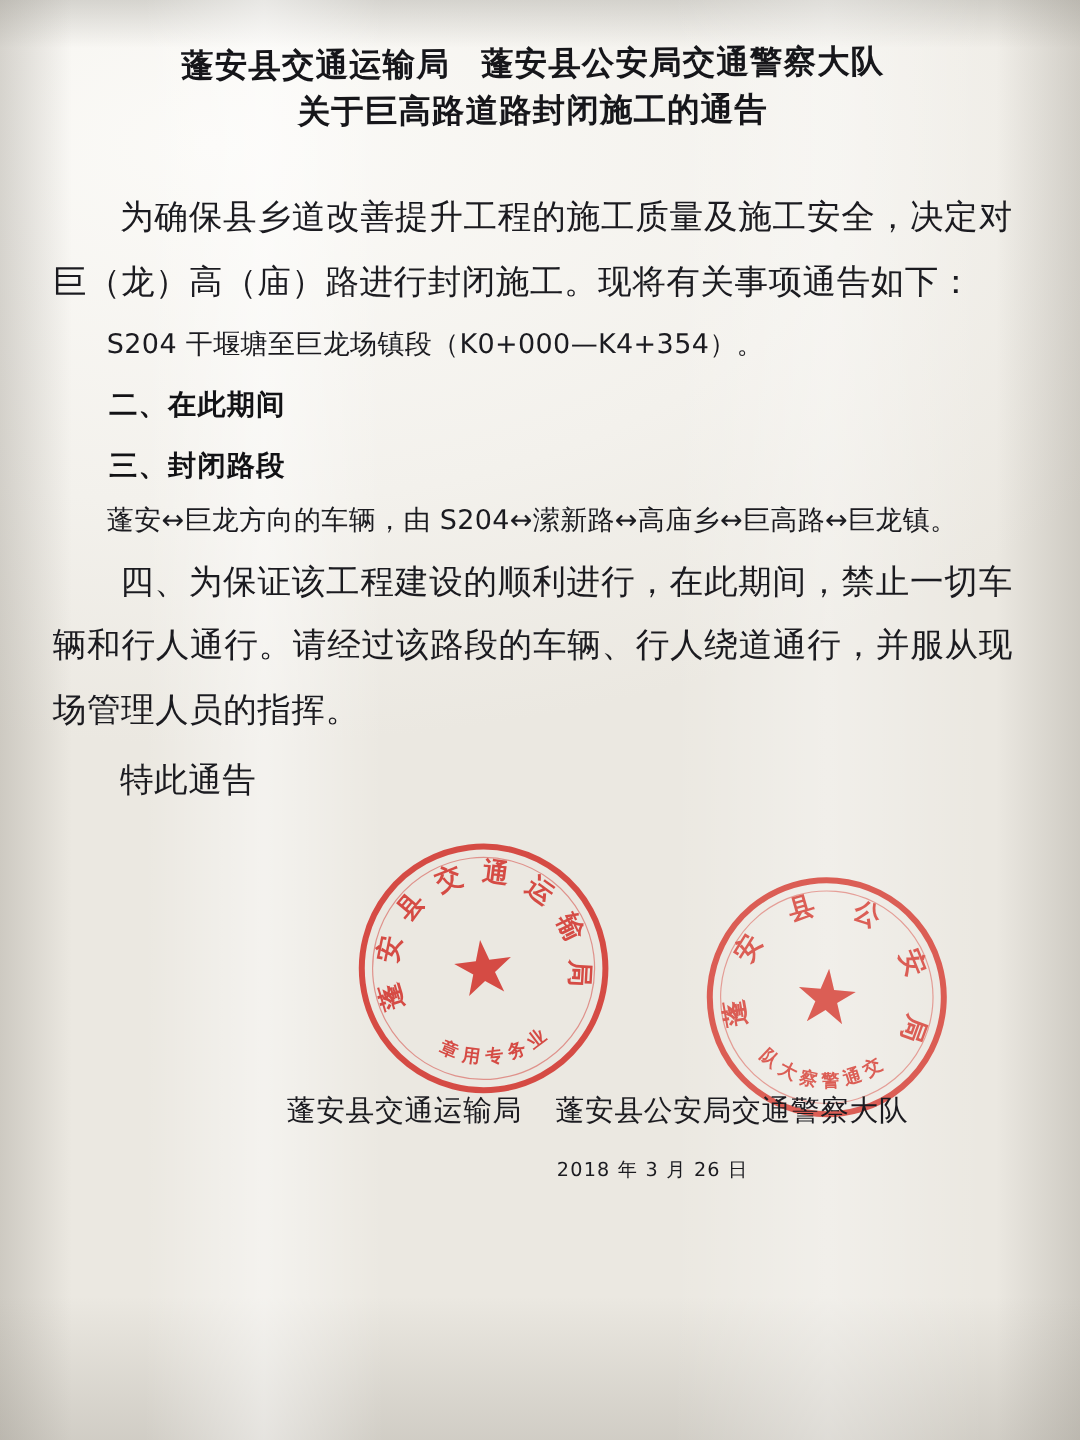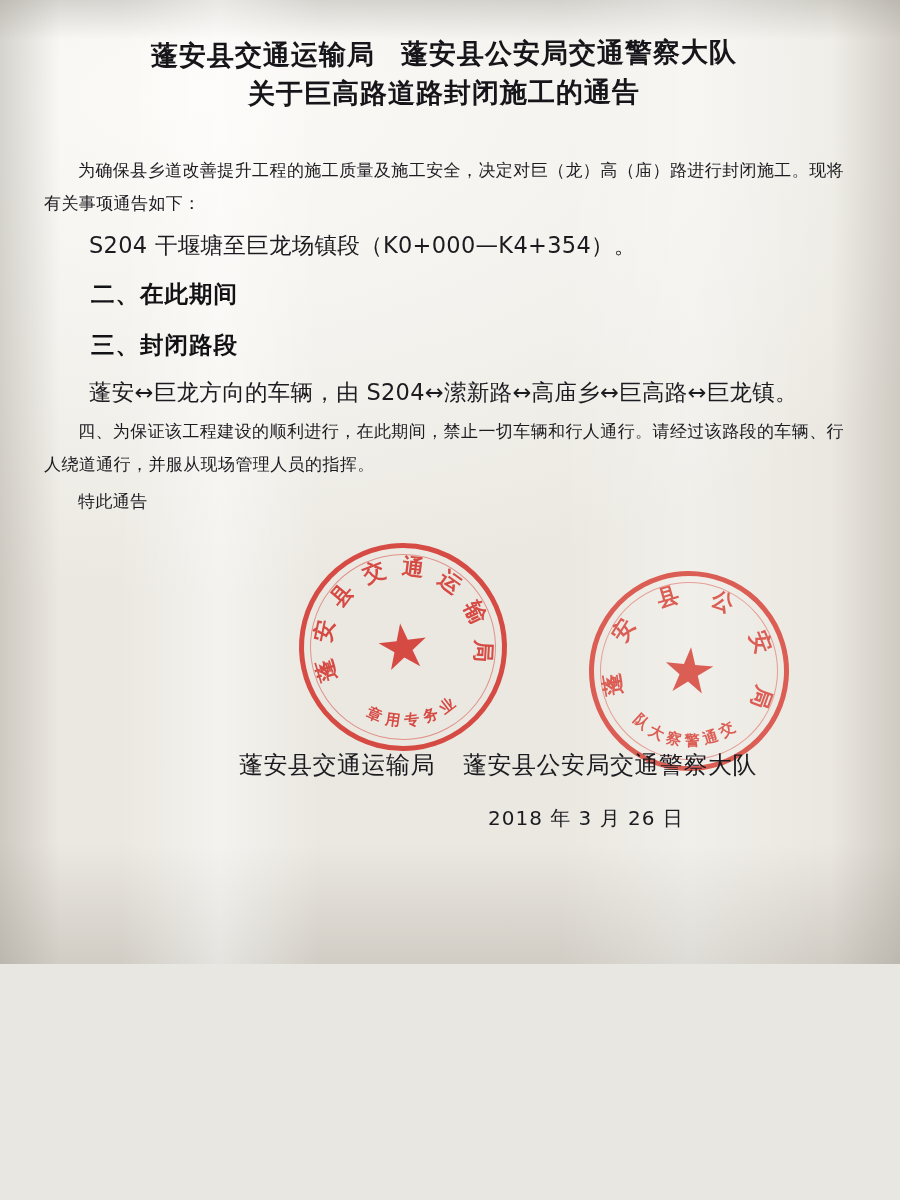--- a/index.html
+++ b/index.html
@@ -9,21 +9,21 @@
   body {
     width: 900px;
     height: 1200px;
     background: #e9e7e2;
     font-family: "DejaVu Sans", "Liberation Sans", sans-serif;
     overflow: hidden;
   }
   #page {
     position: relative;
     width: 900px;
-    height: 964px;
+    height: 1200px;
     background:
       radial-gradient(ellipse 900px 500px at 20% 10%, #fbfaf7 0%, #f3f1ec 60%, #ebe8e1 100%),
       linear-gradient(135deg, #f7f5f0 0%, #efece6 50%, #e6e2da 100%);
     overflow: hidden;
   }
   
   .shade {
     position: absolute;
     pointer-events: none;
   }
@@ -76,21 +76,21 @@
     font-size: 27px;
     transform: rotate(-0.4deg);
   }
   .title-line.l2 {
     font-size: 27px;
     transform: rotate(-0.3deg);
   }
   .title-line .gap { display:inline-block; width: 26px; }
 
   .para {
-    font-size: 17px;
+    font-size: 28px;
     line-height: 1.92;
     letter-spacing: 0.4px;
     color: #1b1b20;
     margin: 0 0 4px 0;
     text-align: justify;
   }
   .indent { text-indent: 2em; }
   .heading {
     font-weight: bold;
     font-size: 23.5px;
@@ -119,24 +119,23 @@
     font-size: 24px;
     letter-spacing: 0.5px;
     white-space: nowrap;
     color: #1b1b20;
   }
   .sign-row .gap2 { display:inline-block; width: 28px; }
   .date-row {
     position: absolute;
     left: 420px;
     top: 252px;
-    font-size: 20px;
+    font-size: 16px;
     letter-spacing: 1px;
     color: #1b1b20;
-    margin-left: 24px;
   }
 
   
   .seal {
     position: absolute;
     border-radius: 50%;
     mix-blend-mode: multiply;
     opacity: 0.86;
   }
   .seal .ring {

